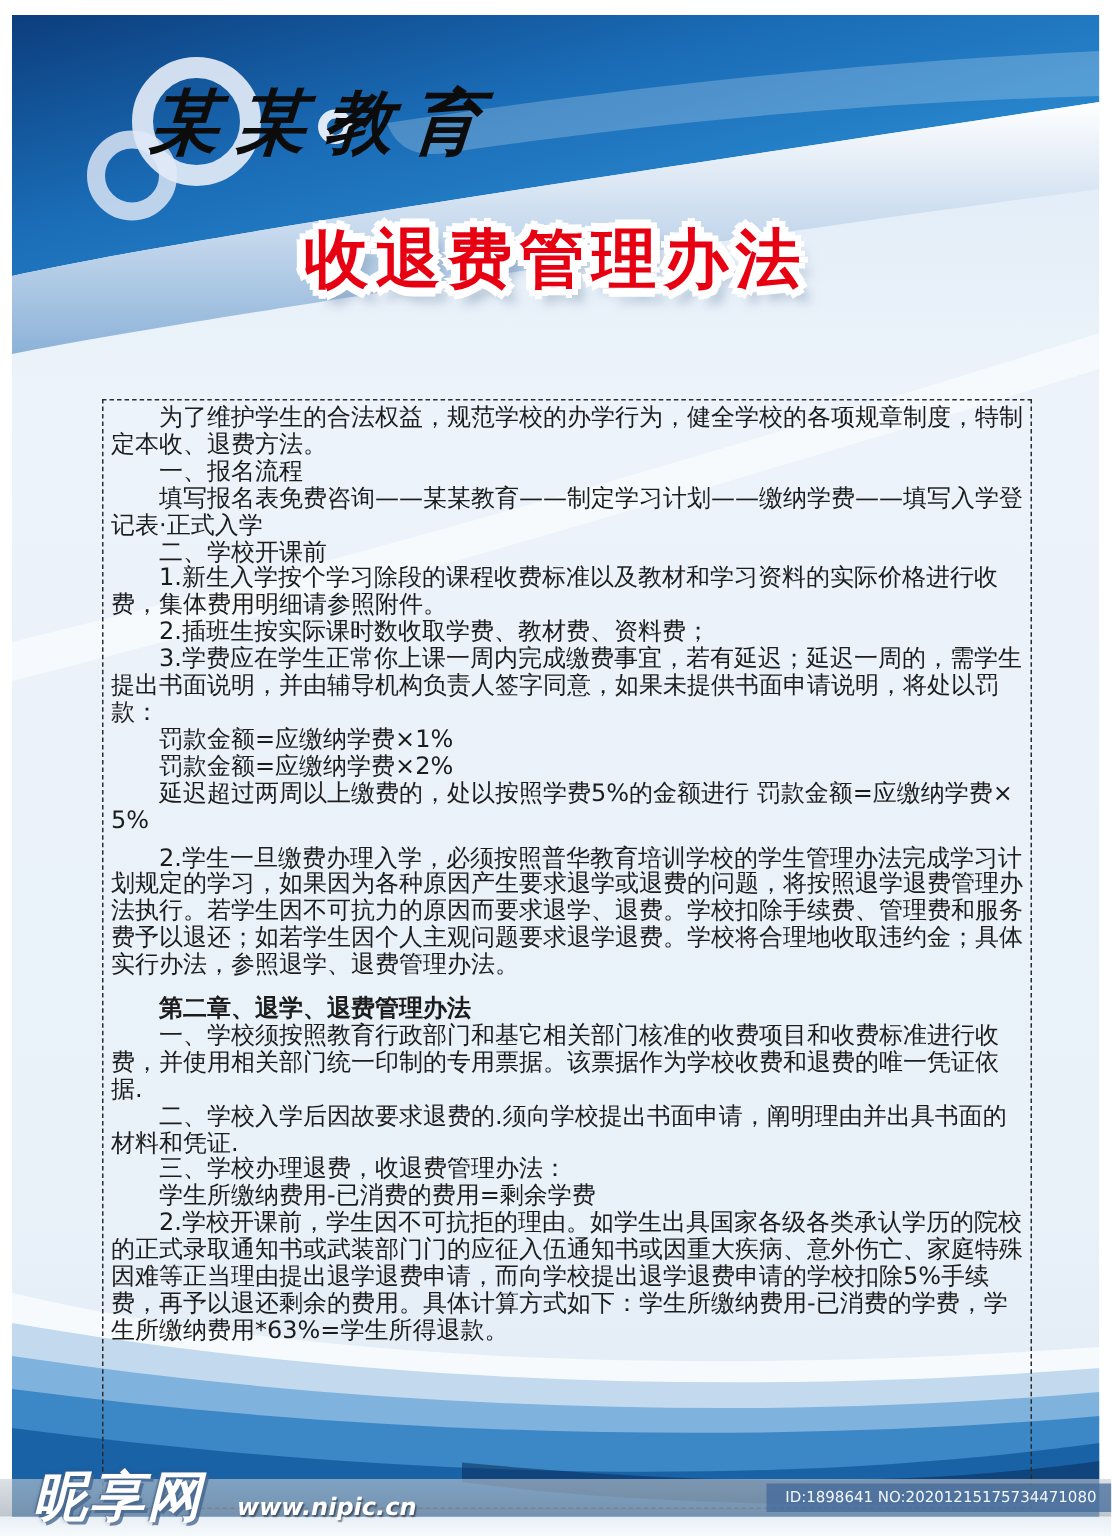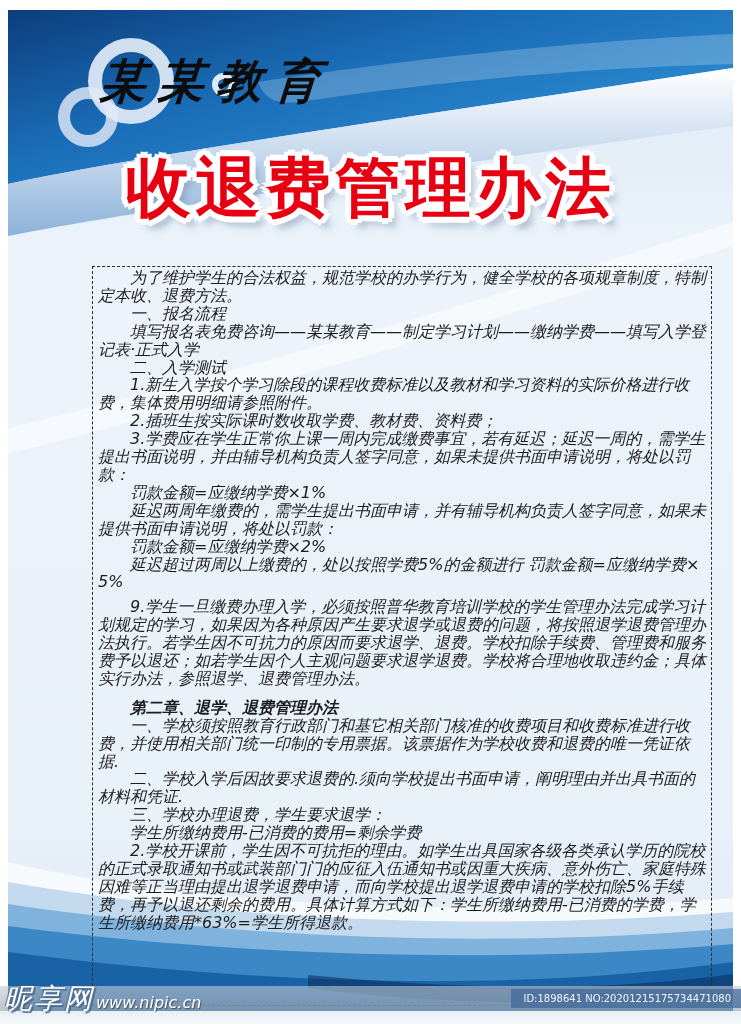--- a/index.html
+++ b/index.html
@@ -13,41 +13,41 @@
   .ring{position:absolute;border-radius:50%;box-sizing:border-box;}
   .ring-big{left:48px;top:13px;width:86px;height:86px;border:14px solid rgba(236,241,250,0.88);}
   .ring-small{left:18px;top:62px;width:60px;height:60px;border:12px solid rgba(224,233,246,0.82);}
   .ring-tiny{left:172px;top:48px;width:23px;height:23px;border:6px solid rgba(240,245,252,0.92);}
   .brand-name{position:absolute;left:60px;top:26px;font-family:"DejaVu Serif","Liberation Serif",serif;
       font-weight:bold;font-style:italic;font-size:46px;letter-spacing:12px;color:#0c0c0c;
       transform:skewX(-4deg);white-space:nowrap;}
 
   
   .poster-title{position:absolute;left:0;top:144px;width:741px;margin:0;text-align:center;
-      font-size:65px;font-weight:bold;letter-spacing:5px;color:#e60012;
+      font-size:43px;font-weight:bold;letter-spacing:5px;color:#e60012;
       text-shadow:-4px -4px 0 #fff,4px -4px 0 #fff,-4px 4px 0 #fff,4px 4px 0 #fff,
                   -6px 0 0 #fff,6px 0 0 #fff,0 -6px 0 #fff,0 6px 0 #fff,
                   0 0 5px #fff,7px 9px 7px rgba(110,135,165,0.55);}
 
   
-  .doc{position:absolute;left:92px;top:266px;width:620px;height:740px;box-sizing:border-box;
+  .doc{position:absolute;left:68px;top:266px;width:620px;height:740px;box-sizing:border-box;
        border:1.5px dashed #2b2b2b;padding:2px 5px 0 5px;z-index:6;
-       font-size:16px;line-height:17.9px;color:#1c1c1c;font-style:italic;}
+       font-size:16px;line-height:17.9px;color:#1c1c1c;}
   .doc p{margin:0;text-indent:2em;word-break:break-all;}
   .doc p.bold{font-weight:bold;margin-top:11px;}
   .doc p.spaced{margin-top:7px;}
 
   
   .wm-bar{position:absolute;left:0;top:986px;width:741px;height:25px;z-index:7;
       background:linear-gradient(to bottom,rgba(196,204,212,0.60),rgba(160,170,181,0.68));
       display:flex;justify-content:space-between;align-items:center;}
   .wm-left{display:flex;align-items:baseline;margin-left:4px;white-space:nowrap;}
-  .wm-logo{font-size:28px;font-weight:normal;font-style:italic;color:#ffffff;letter-spacing:2px;
-      text-shadow:2px 2px 0 rgba(70,100,140,0.75),-1px -1px 0 rgba(70,100,140,0.55),0 0 3px rgba(40,70,110,0.5);}
-  .wm-url{font-size:16px;font-weight:normal;font-style:italic;color:#ffffff;margin-left:2px;
+  .wm-logo{font-size:36px;font-weight:bold;font-style:italic;color:#ffffff;letter-spacing:2px;
+      text-shadow:2px 2px 0 rgba(70,100,140,0.75),-1px -1px 0 rgba(70,100,140,0.55),0 0 3px rgba(40,70,110,0.5);margin-left:18px;}
+  .wm-url{font-size:16px;font-weight:bold;font-style:italic;color:#ffffff;margin-left:22px;
       text-shadow:1px 1px 1px rgba(0,0,0,0.45);}
   .wm-id{font-size:10px;color:#f2f6fb;background:rgba(64,104,152,0.72);
       padding:4px 10px 4px 12px;white-space:nowrap;}
 
   .bottom-strip{position:absolute;left:0;top:1011px;width:741px;height:13px;
       background:linear-gradient(to bottom,#e7eef5,#f7fafc);}
 </style>
 </head>
 <body>
 
@@ -99,33 +99,32 @@
     <span class="ring ring-tiny"></span>
     <div class="brand-name">某某教育</div>
   </div>
 
   <h1 class="poster-title">收退费管理办法</h1>
 
   <div class="doc">
       <p class="">为了维护学生的合法权益，规范学校的办学行为，健全学校的各项规章制度，特制定本收、退费方法。</p>
       <p class="">一、报名流程</p>
       <p class="">填写报名表免费咨询——某某教育——制定学习计划——缴纳学费——填写入学登记表·正式入学</p>
-      <p class="">二、入学测试</p>
+      <p class="">二、学校开课前</p>
       <p class="">1.新生入学按个学习除段的课程收费标准以及教材和学习资料的实际价格进行收费，集体费用明细请参照附件。</p>
       <p class="">2.插班生按实际课时数收取学费、教材费、资料费；</p>
       <p class="">3.学费应在学生正常你上课一周内完成缴费事宜，若有延迟；延迟一周的，需学生提出书面说明，并由辅导机构负责人签字同意，如果未提供书面申请说明，将处以罚款：</p>
       <p class="">罚款金额=应缴纳学费×1%</p>
-      <p class="">延迟两周年缴费的，需学生提出书面申请，并有辅导机构负责人签字同意，如果未提供书面申请说明，将处以罚款：</p>
       <p class="">罚款金额=应缴纳学费×2%</p>
       <p class="">延迟超过两周以上缴费的，处以按照学费5%的金额进行 罚款金额=应缴纳学费×5%</p>
-      <p class="spaced">9.学生一旦缴费办理入学，必须按照普华教育培训学校的学生管理办法完成学习计划规定的学习，如果因为各种原因产生要求退学或退费的问题，将按照退学退费管理办法执行。若学生因不可抗力的原因而要求退学、退费。学校扣除手续费、管理费和服务费予以退还；如若学生因个人主观问题要求退学退费。学校将合理地收取违约金；具体实行办法，参照退学、退费管理办法。</p>
+      <p class="spaced">2.学生一旦缴费办理入学，必须按照普华教育培训学校的学生管理办法完成学习计划规定的学习，如果因为各种原因产生要求退学或退费的问题，将按照退学退费管理办法执行。若学生因不可抗力的原因而要求退学、退费。学校扣除手续费、管理费和服务费予以退还；如若学生因个人主观问题要求退学退费。学校将合理地收取违约金；具体实行办法，参照退学、退费管理办法。</p>
       <p class="bold ">第二章、退学、退费管理办法</p>
       <p class="">一、学校须按照教育行政部门和基它相关部门核准的收费项目和收费标准进行收费，并使用相关部门统一印制的专用票据。该票据作为学校收费和退费的唯一凭证依据.</p>
       <p class="">二、学校入学后因故要求退费的.须向学校提出书面申请，阐明理由并出具书面的材料和凭证.</p>
-      <p class="">三、学校办理退费，学生要求退学：</p>
+      <p class="">三、学校办理退费，收退费管理办法：</p>
       <p class="">学生所缴纳费用-已消费的费用=剩余学费</p>
       <p class="">2.学校开课前，学生因不可抗拒的理由。如学生出具国家各级各类承认学历的院校的正式录取通知书或武装部门门的应征入伍通知书或因重大疾病、意外伤亡、家庭特殊因难等正当理由提出退学退费申请，而向学校提出退学退费申请的学校扣除5%手续费，再予以退还剩余的费用。具体计算方式如下：学生所缴纳费用-已消费的学费，学生所缴纳费用*63%=学生所得退款。</p>
     </div>
 
   <div class="wm-bar">
     <div class="wm-left">
       <span class="wm-logo">昵享网</span>
       <span class="wm-url">www.nipic.cn</span>
     </div>
     <div class="wm-id">ID:1898641 NO:20201215175734471080</div>

